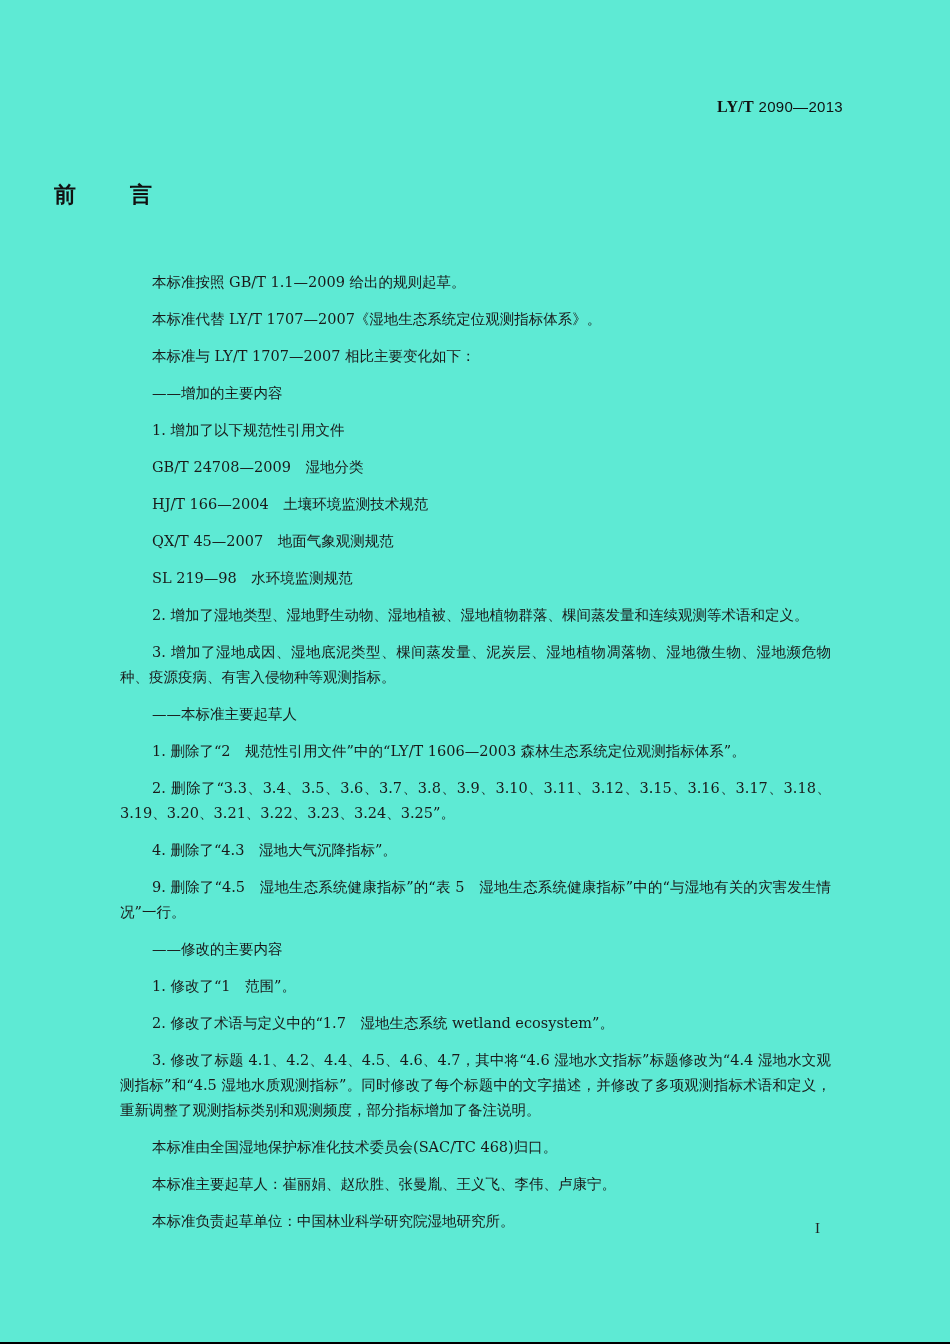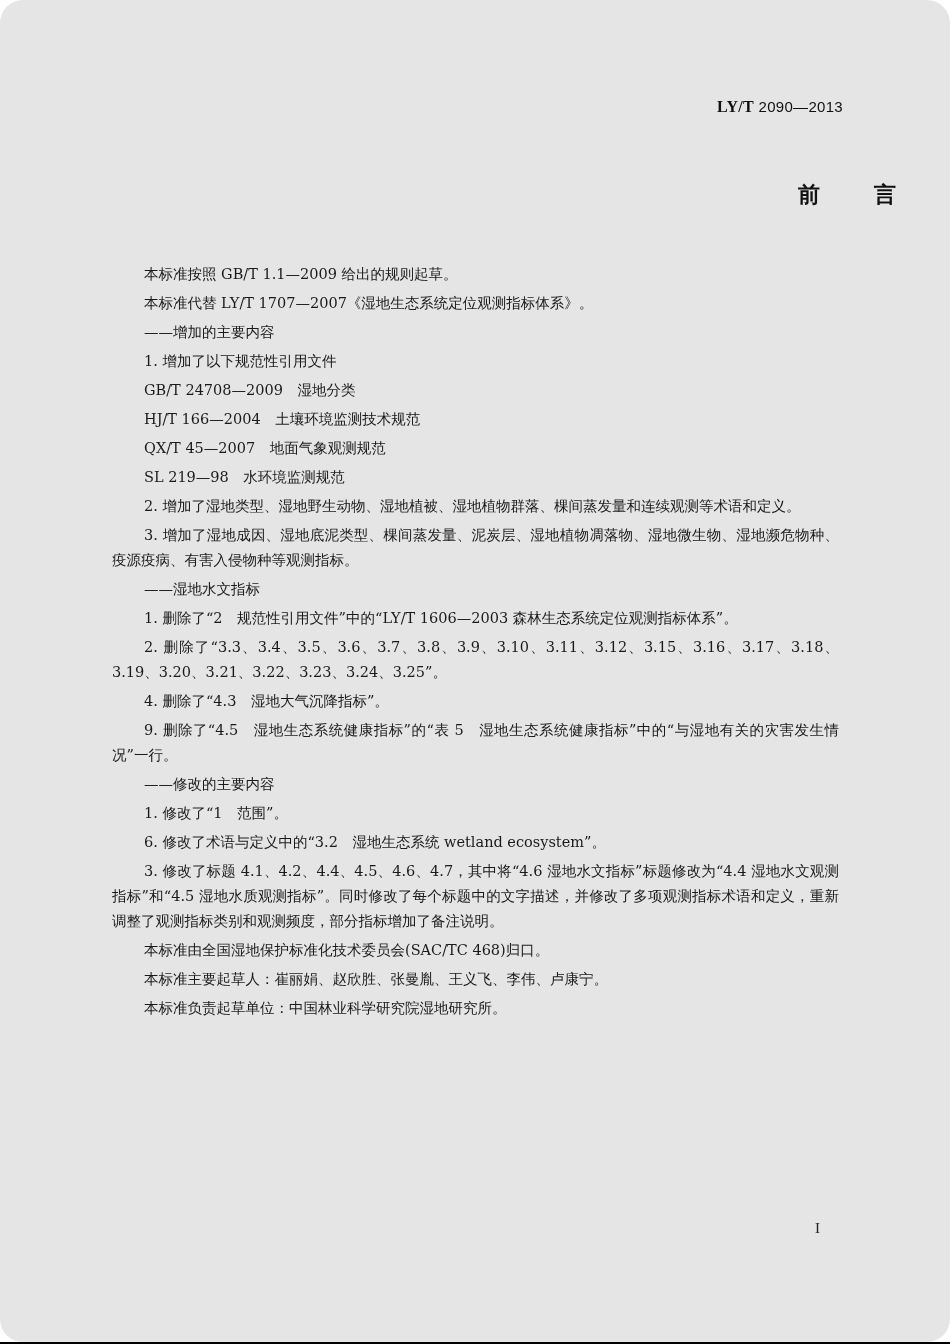--- a/index.html
+++ b/index.html
@@ -13,22 +13,21 @@
       position: relative;
       overflow: hidden;
       font-family: "DejaVu Serif", "Liberation Serif", serif;
       color: #1a1a1a;
     }
     .page {
       position: absolute;
       left: 0; top: 0;
       width: 950px;
       height: 1342px;
-      background: #e5e5e5;
-      border-radius: 23px;
+      background: #5eead4;
     }
     .bottom-rule {
       position: absolute;
       left: 0;
       bottom: 0;
       width: 950px;
       height: 2px;
       background: #000000;
     }
     .std-code {
@@ -43,40 +42,40 @@
     .std-code .prefix {
       font-family: "Liberation Serif", "DejaVu Serif", serif;
       font-weight: bold;
       font-size: 16px;
     }
     .title {
       position: absolute;
       top: 180px;
       left: 0;
       width: 950px;
-      text-align: right;
+      text-align: left;
       font-family: "DejaVu Sans", "Liberation Sans", sans-serif;
       font-size: 22px;
       font-weight: bold;
       letter-spacing: 54px;
       text-indent: 54px;
       color: #111;
     }
     .body-text {
       position: absolute;
       top: 258px;
       left: 108px;
       width: 735px;
       font-size: 14.5px;
       line-height: 25px;
       text-align: justify;
       color: #1a1a1a;
     }
     .body-text p {
-      margin: 4px;
+      margin: 12px;
       padding: 0;
     }
     .body-text p.indent {
       text-indent: 32px;
     }
     .page-number {
       position: absolute;
       top: 1220px;
       right: 130px;
       font-family: "Liberation Serif", "DejaVu Serif", serif;
@@ -92,36 +91,37 @@
   <div class="std-code">
     <span class="prefix">LY/T</span>
     <span>2090—2013</span>
   </div>
 
   <div class="title">前言</div>
 
   <div class="body-text">
     <p class="indent">本标准按照 GB/T 1.1—2009 给出的规则起草。</p>
     <p class="indent">本标准代替 LY/T 1707—2007《湿地生态系统定位观测指标体系》。</p>
+    <p class="indent">本标准与 LY/T 1707—2007 相比主要变化如下：</p>
     <p class="indent">——增加的主要内容</p>
     <p class="indent">1. 增加了以下规范性引用文件</p>
     <p class="indent">GB/T 24708—2009　湿地分类</p>
     <p class="indent">HJ/T 166—2004　土壤环境监测技术规范</p>
     <p class="indent">QX/T 45—2007　地面气象观测规范</p>
     <p class="indent">SL 219—98　水环境监测规范</p>
     <p class="indent">2. 增加了湿地类型、湿地野生动物、湿地植被、湿地植物群落、棵间蒸发量和连续观测等术语和定义。</p>
     <p class="indent">3. 增加了湿地成因、湿地底泥类型、棵间蒸发量、泥炭层、湿地植物凋落物、湿地微生物、湿地濒危物种、疫源疫病、有害入侵物种等观测指标。</p>
-    <p class="indent">——湿地水文指标</p>
+    <p class="indent">——本标准主要起草人</p>
     <p class="indent">1. 删除了“2　规范性引用文件”中的“LY/T 1606—2003 森林生态系统定位观测指标体系”。</p>
     <p class="indent">2. 删除了“3.3、3.4、3.5、3.6、3.7、3.8、3.9、3.10、3.11、3.12、3.15、3.16、3.17、3.18、3.19、3.20、3.21、3.22、3.23、3.24、3.25”。</p>
     <p class="indent">4. 删除了“4.3　湿地大气沉降指标”。</p>
     <p class="indent">9. 删除了“4.5　湿地生态系统健康指标”的“表 5　湿地生态系统健康指标”中的“与湿地有关的灾害发生情况”一行。</p>
     <p class="indent">——修改的主要内容</p>
     <p class="indent">1. 修改了“1　范围”。</p>
-    <p class="indent">6. 修改了术语与定义中的“3.2　湿地生态系统 wetland ecosystem”。</p>
+    <p class="indent">2. 修改了术语与定义中的“1.7　湿地生态系统 wetland ecosystem”。</p>
     <p class="indent">3. 修改了标题 4.1、4.2、4.4、4.5、4.6、4.7，其中将“4.6 湿地水文指标”标题修改为“4.4 湿地水文观测指标”和“4.5 湿地水质观测指标”。同时修改了每个标题中的文字描述，并修改了多项观测指标术语和定义，重新调整了观测指标类别和观测频度，部分指标增加了备注说明。</p>
     <p class="indent">本标准由全国湿地保护标准化技术委员会(SAC/TC 468)归口。</p>
     <p class="indent">本标准主要起草人：崔丽娟、赵欣胜、张曼胤、王义飞、李伟、卢康宁。</p>
     <p class="indent">本标准负责起草单位：中国林业科学研究院湿地研究所。</p>
   </div>
 
   <div class="page-number">I</div>
 </div>
 
 <div class="bottom-rule"></div>

